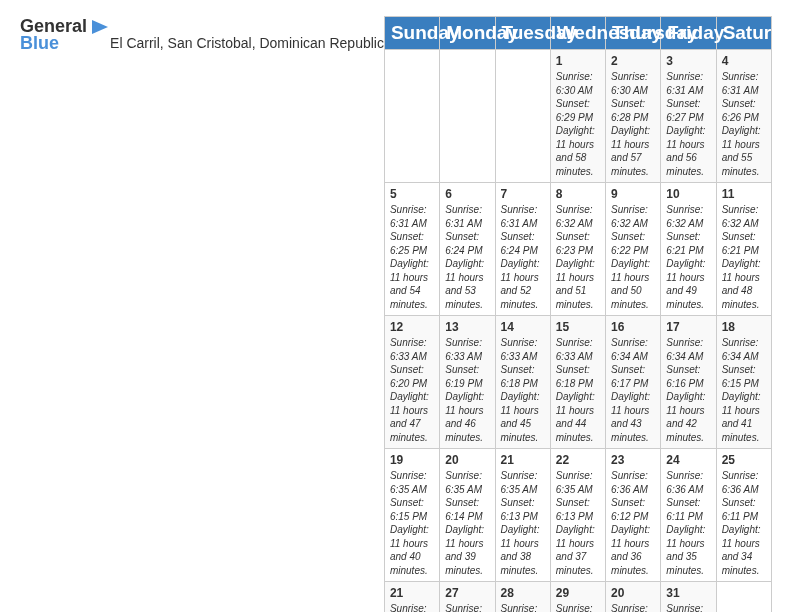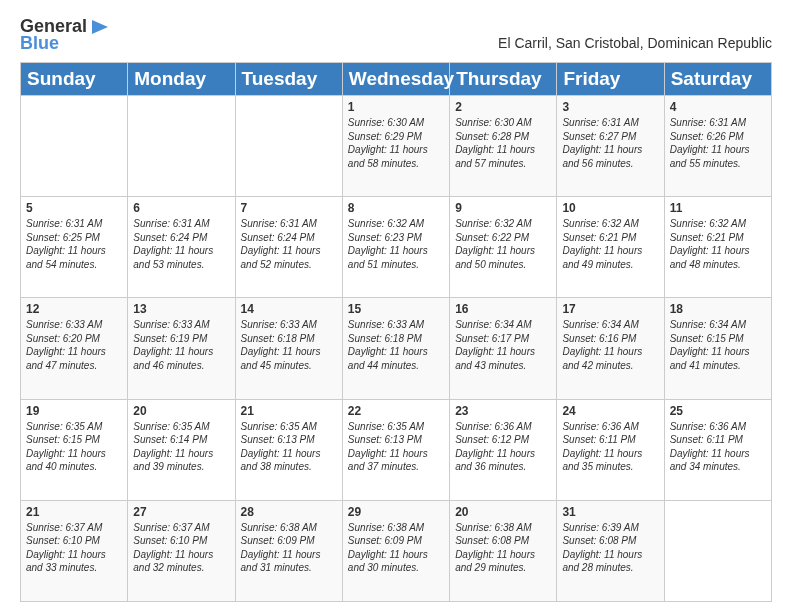--- a/index.html
+++ b/index.html
@@ -8,21 +8,21 @@
       background: #fff;
       width: 792px;
       height: 612px;
       overflow: hidden;
     }
     .page {
       width: 792px;
       height: 612px;
       padding: 16px 20px 10px 20px;
       display: flex;
-      flex-direction: column;
+      flex-direction: row;
       justify-content: center;
     }
     .header {
       display: flex;
       justify-content: space-between;
       align-items: flex-start;
       margin-bottom: 8px;
     }
     .logo {
       display: flex;

